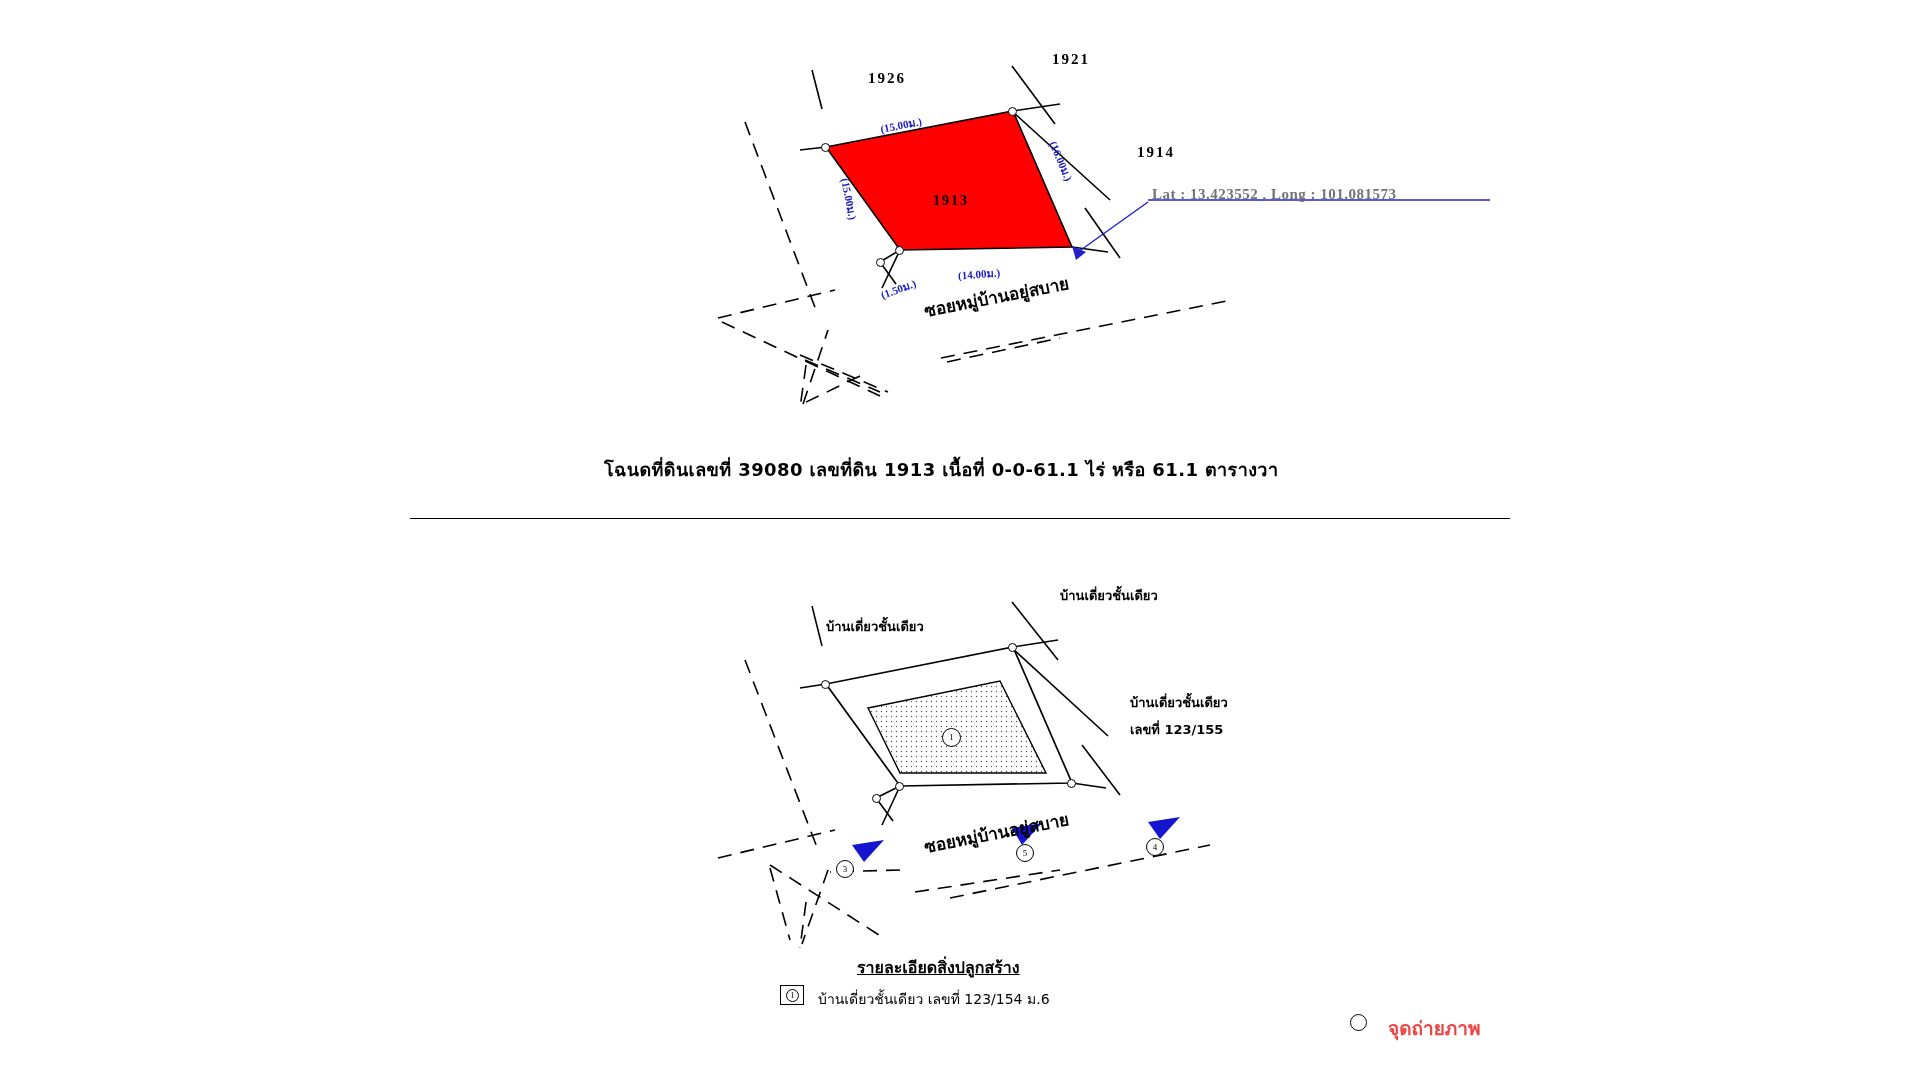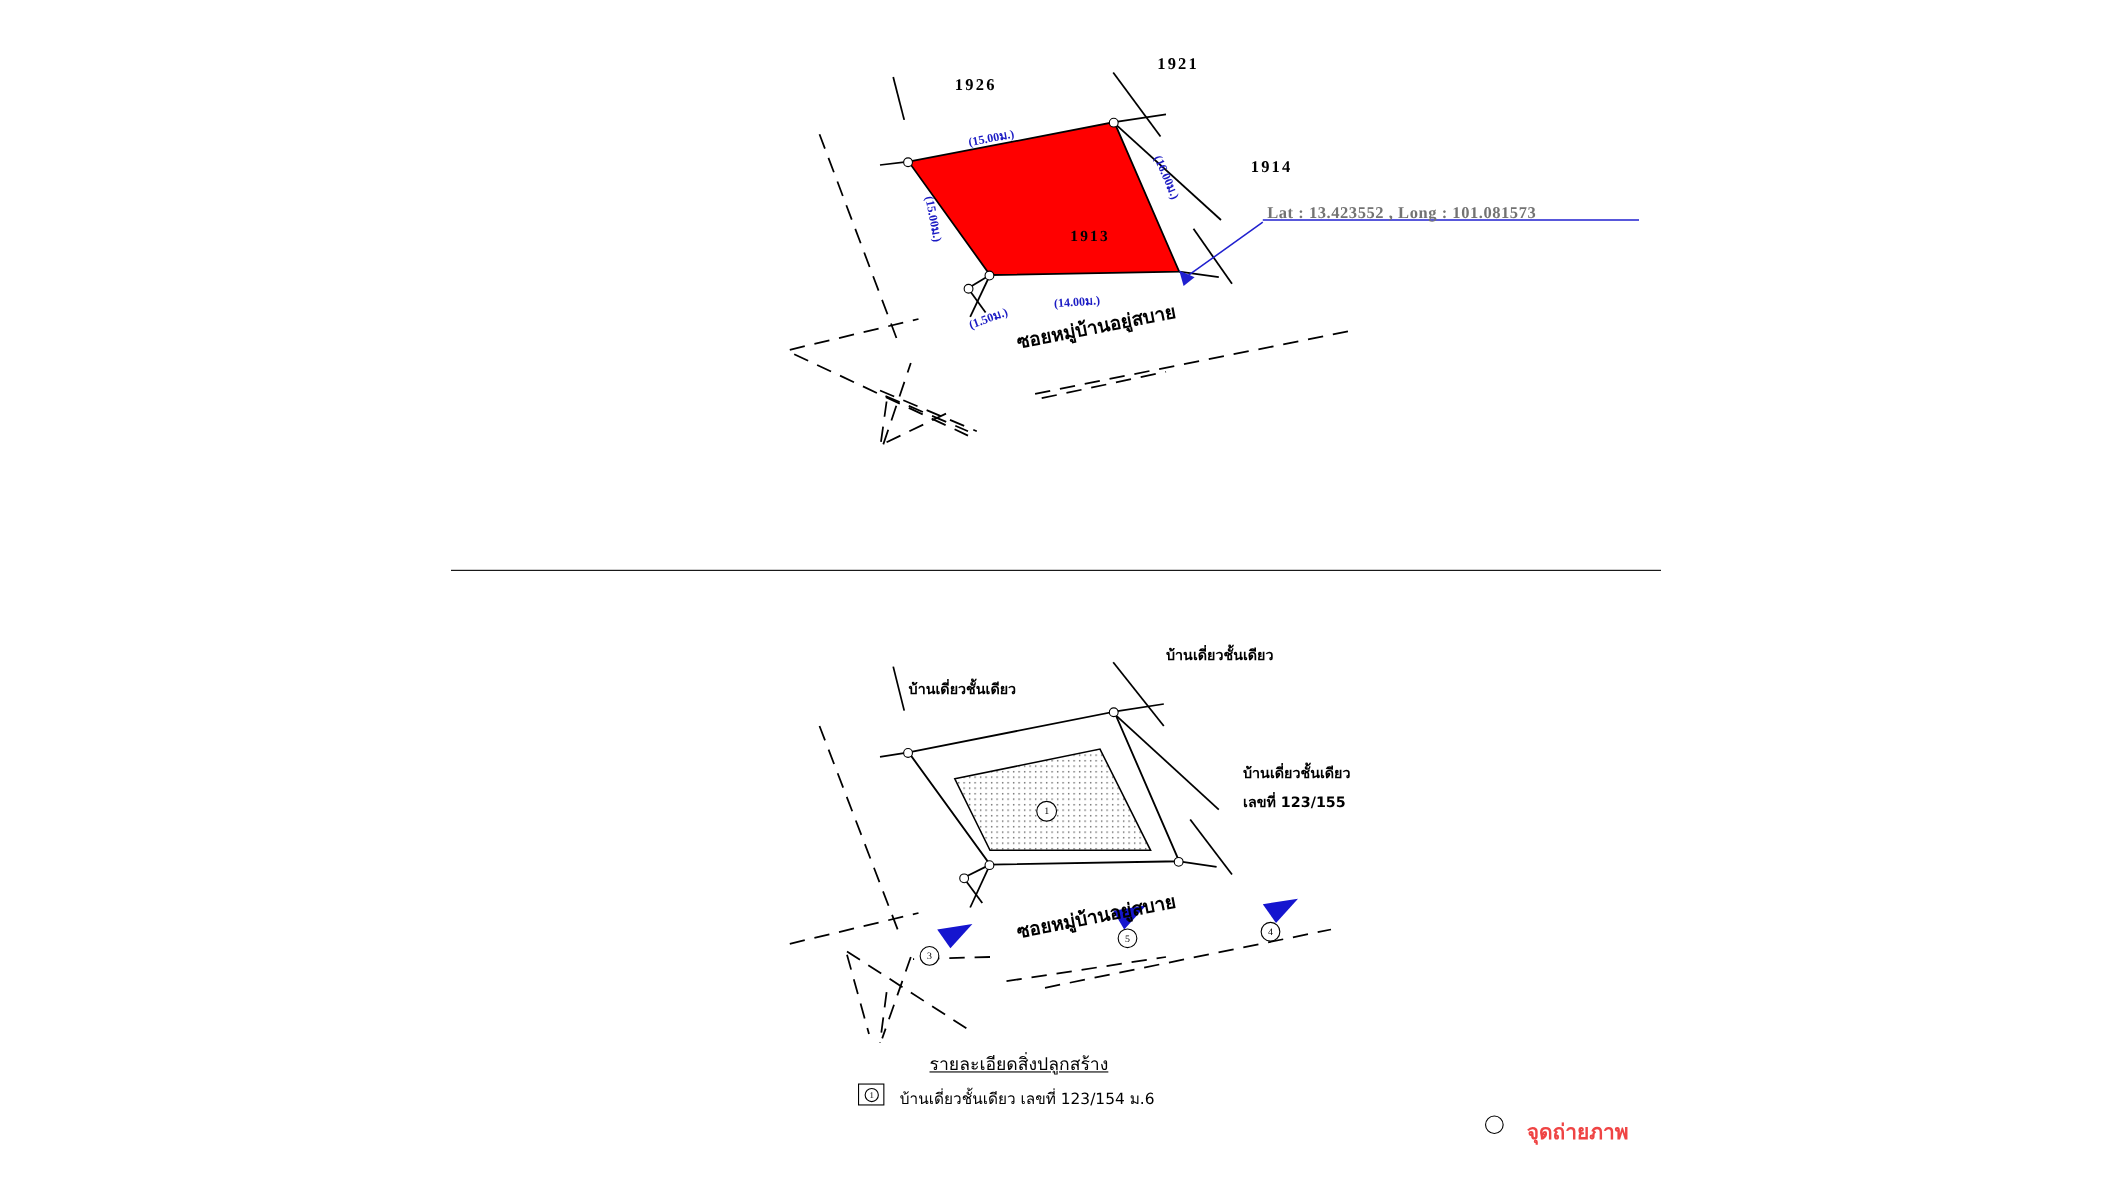--- a/index.html
+++ b/index.html
@@ -10,21 +10,21 @@
 
   
   .lbl{position:absolute;white-space:nowrap;}
   .parcel-num{font-family:"Liberation Serif",serif;font-weight:700;font-size:15px;letter-spacing:2px;color:#000;}
   .inner-num{font-family:"Liberation Serif",serif;font-weight:700;font-size:14px;letter-spacing:2px;color:#000;}
   .dim{font-family:"Liberation Serif",serif;font-weight:700;font-size:11px;color:#1b1bc4;white-space:nowrap;}
   .latlong{font-family:"Liberation Serif",serif;font-weight:700;font-size:15px;color:#737373;letter-spacing:.5px;}
   .road{font-family:"DejaVu Sans",sans-serif;font-weight:700;font-size:17px;color:#000;}
   .thai-small{font-family:"DejaVu Sans",sans-serif;font-weight:700;font-size:13px;color:#000;}
   .caption{font-family:"DejaVu Sans",sans-serif;font-weight:700;font-size:18px;color:#000;letter-spacing:.4px;}
-  .legend-title{font-family:"DejaVu Sans",sans-serif;font-weight:400;font-size:16px;color:#000;text-decoration:underline;}
+  .legend-title{font-family:"DejaVu Sans",sans-serif;font-weight:700;font-size:16px;color:#000;text-decoration:underline;margin-left:12px;}
   .legend-item{font-family:"DejaVu Sans",sans-serif;font-weight:400;font-size:14px;color:#000;}
   .photo-note{font-family:Liberation Sans, sans-serif;font-weight:700;font-size:19px;color:#ef4444;}
 
   .divider{position:absolute;left:410px;top:518px;width:1100px;height:1px;background:#000;}
 
   .node{position:absolute;width:9px;height:9px;border:1.6px solid #000;border-radius:50%;background:#fff;box-sizing:border-box;}
 
   .marker{position:absolute;width:34px;height:34px;}
   .marker .circ{position:absolute;left:0;top:14px;width:18px;height:18px;border:1.4px solid #000;border-radius:50%;background:#fff;box-sizing:border-box;}
   .marker .num{position:absolute;left:0;top:14px;width:18px;height:18px;line-height:18px;text-align:center;font-size:9px;font-family:"Liberation Serif",serif;color:#000;}
@@ -86,33 +86,34 @@
     </svg>
 
     <div class="node" style="left:821px;top:143px;"></div>
     <div class="node" style="left:1008px;top:107px;"></div>
     <div class="node" style="left:895px;top:246px;"></div>
     <div class="node" style="left:876px;top:258px;"></div>
 
     <div class="lbl parcel-num" style="left:852px;top:70px;margin-left:16px;">1926</div>
     <div class="lbl parcel-num" style="left:1052px;top:51px;">1921</div>
     <div class="lbl parcel-num" style="left:1137px;top:144px;">1914</div>
-    <div class="lbl inner-num" style="left:933px;top:208px;margin-left:40px;">1913</div>
+    <div class="lbl inner-num" style="left:933px;top:193px;">1913</div>
 
     <div class="lbl dim" style="left:880px;top:116px;transform:rotate(-11deg);">(15.00ม.)</div>
     <div class="lbl dim" style="left:1040px;top:152px;transform:rotate(67deg);">(16.00ม.)</div>
     <div class="lbl dim" style="left:958px;top:265px;transform:rotate(-4deg);">(14.00ม.)</div>
     <div class="lbl dim" style="left:828px;top:190px;transform:rotate(79deg);">(15.00ม.)</div>
     <div class="lbl dim" style="left:880px;top:280px;transform:rotate(-20deg);">(1.50ม.)</div>
 
     <div class="lbl latlong" style="left:1152px;top:186px;">Lat : 13.423552 , Long : 101.081573</div>
 
     <div class="lbl road" style="left:923px;top:283px;transform:rotate(-11deg);">ซอยหมู่บ้านอยู่สบาย</div>
   </div>
 
+  <div class="lbl caption" style="left:604px;top:455px;">โฉนดที่ดินเลขที่ 39080 เลขที่ดิน 1913 เนื้อที่ 0-0-61.1 ไร่  หรือ 61.1 ตารางวา</div>
 
   <div class="divider"></div>
 
   <div class="plot-wrap" style="left:0;top:540px;width:1920px;height:420px;padding-left:23px;">
 
     <svg width="1920" height="420" style="position:absolute;left:0;top:0;">
 
       <g stroke="#000" stroke-width="1.6" fill="none" stroke-dasharray="14 9">
         <path d="M745,120 L818,310"></path>
         <path d="M718,318 L835,290"></path>

